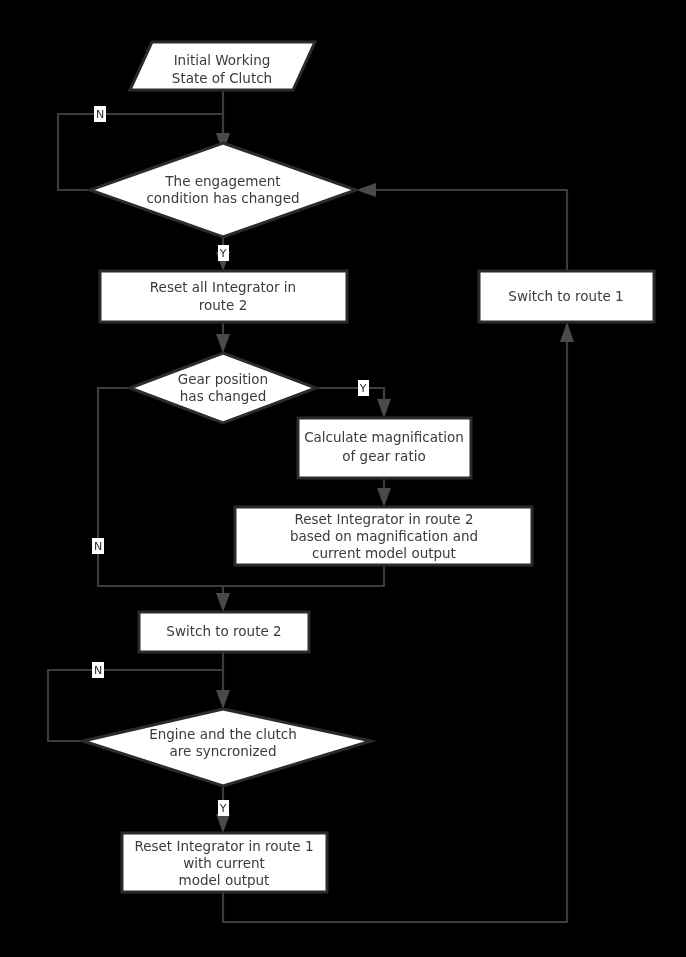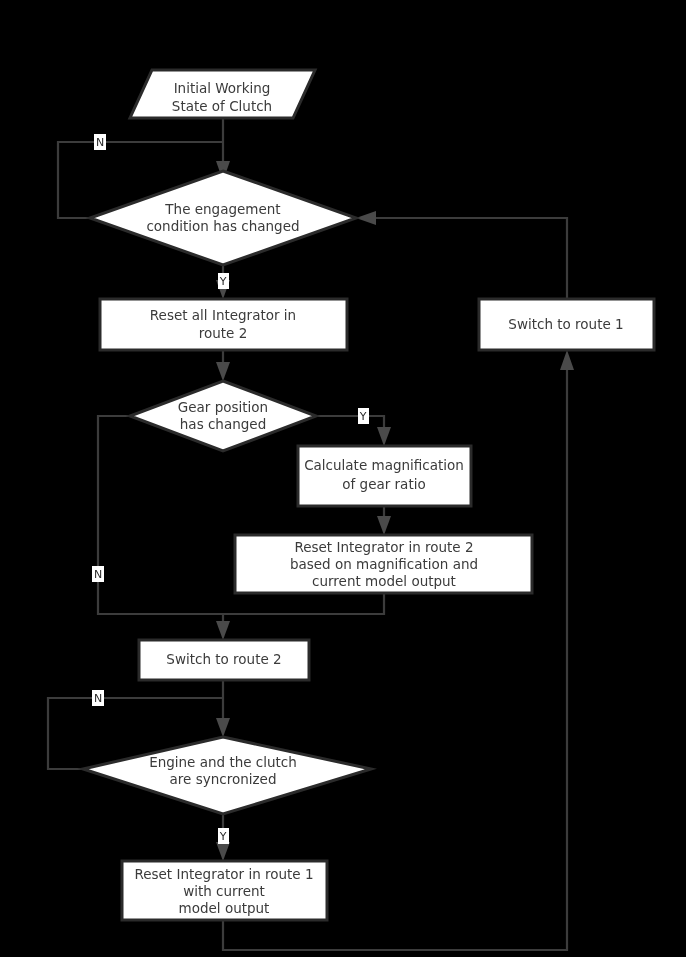--- a/index.html
+++ b/index.html
@@ -12,21 +12,20 @@
     width: 686px;
     height: 957px;
     overflow: hidden;
     font-family: "DejaVu Sans", sans-serif;
   }
   #canvas-wrap {
     position: relative;
     width: 686px;
     height: 727px;
     background: #1d4ed8;
-    margin-top: 28px;
   }
   svg#flowchart {
     display: block;
     width: 686px;
     height: 957px;
     background: #000000;
   }
   .node-shape {
     fill: #ffffff;
     stroke: #2b2b2b;

